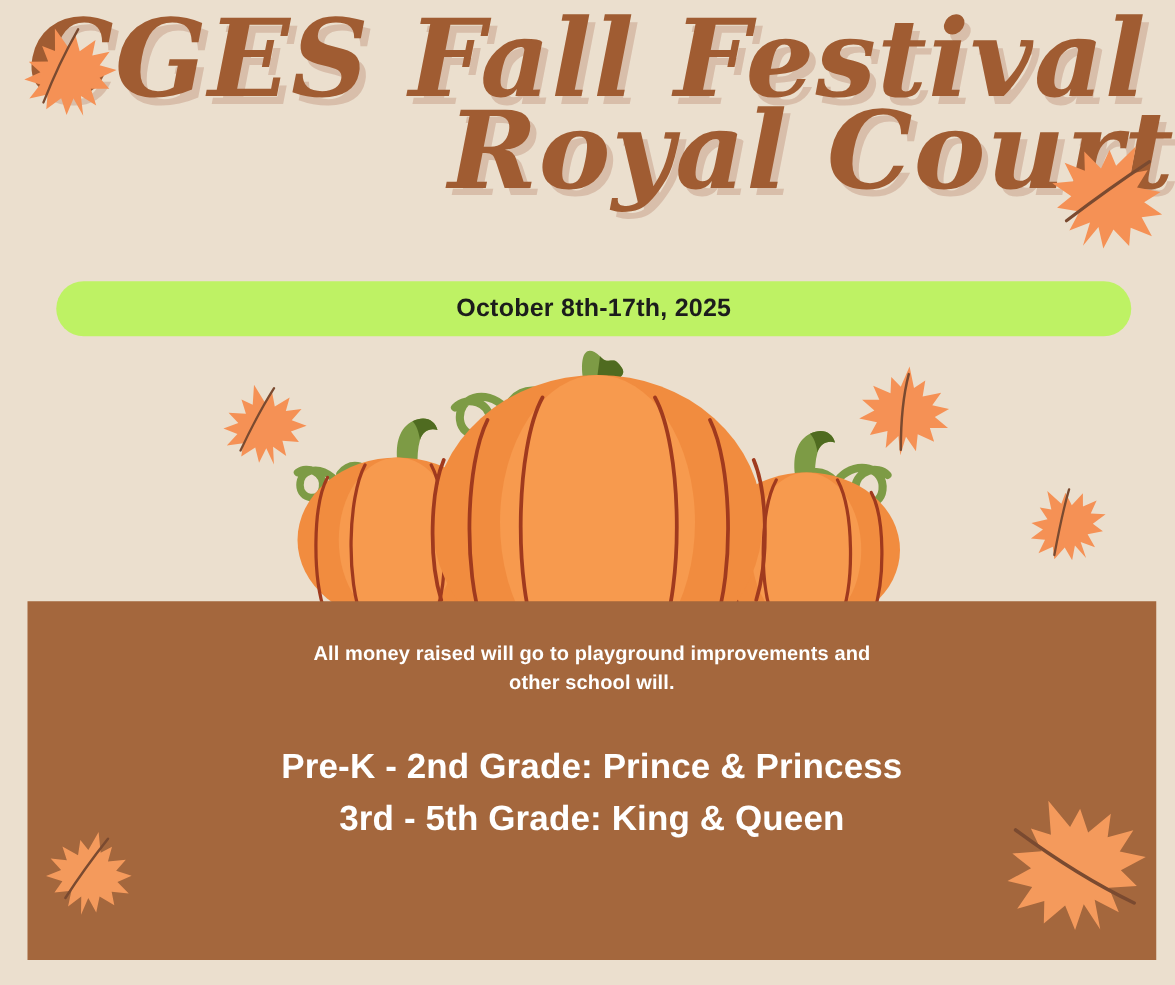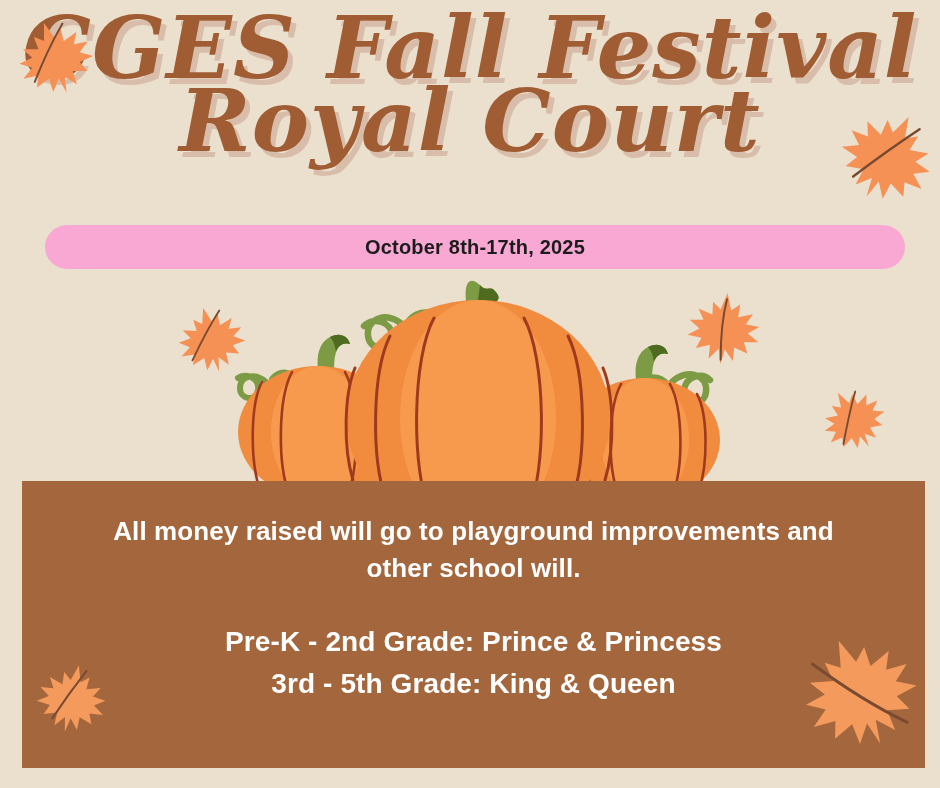--- a/index.html
+++ b/index.html
@@ -32,30 +32,30 @@
     display: block;
     font-family: "DejaVu Serif", serif;
     font-style: italic;
     font-weight: 700;
     color: #A05C32;
     text-shadow: 5px 6px 0px rgba(200,162,140,0.55);
     letter-spacing: 1px;
     white-space: nowrap;
   }
   .title-line-1 { font-size: 86px; }
-  .title-line-2 { font-size: 86px; margin-top: -6px; }
+  .title-line-2 { font-size: 86px; margin-top: -6px; text-align: right; }
 
   
   .date-pill {
     position: absolute;
     left: 45px;
     top: 225px;
     width: 860px;
     height: 44px;
-    background: #f9a8d4;
+    background: #bef264;
     border-radius: 22px;
     display: flex;
     align-items: center;
     justify-content: center;
   }
   .date-text {
     font-family: "Liberation Sans", sans-serif;
     font-size: 20px;
     font-weight: 700;
     color: #1C1C1C;
@@ -93,21 +93,21 @@
     position: relative;
     z-index: 2;
     padding: 32px 38px 0 38px;
     text-align: center;
     color: #FFFFFF;
   }
   .panel-line {
     display: block;
     font-family: "Liberation Sans", sans-serif;
     font-weight: 700;
-    font-size: 26px;
+    font-size: 16px;
     line-height: 1.42;
     color: #FFFFFF;
     letter-spacing: 0.1px;
   }
   .panel-gap { height: 34px; }
   .panel-line.grades { font-size: 28px; line-height: 1.5; }
 </style>
 </head>
 <body>
 

